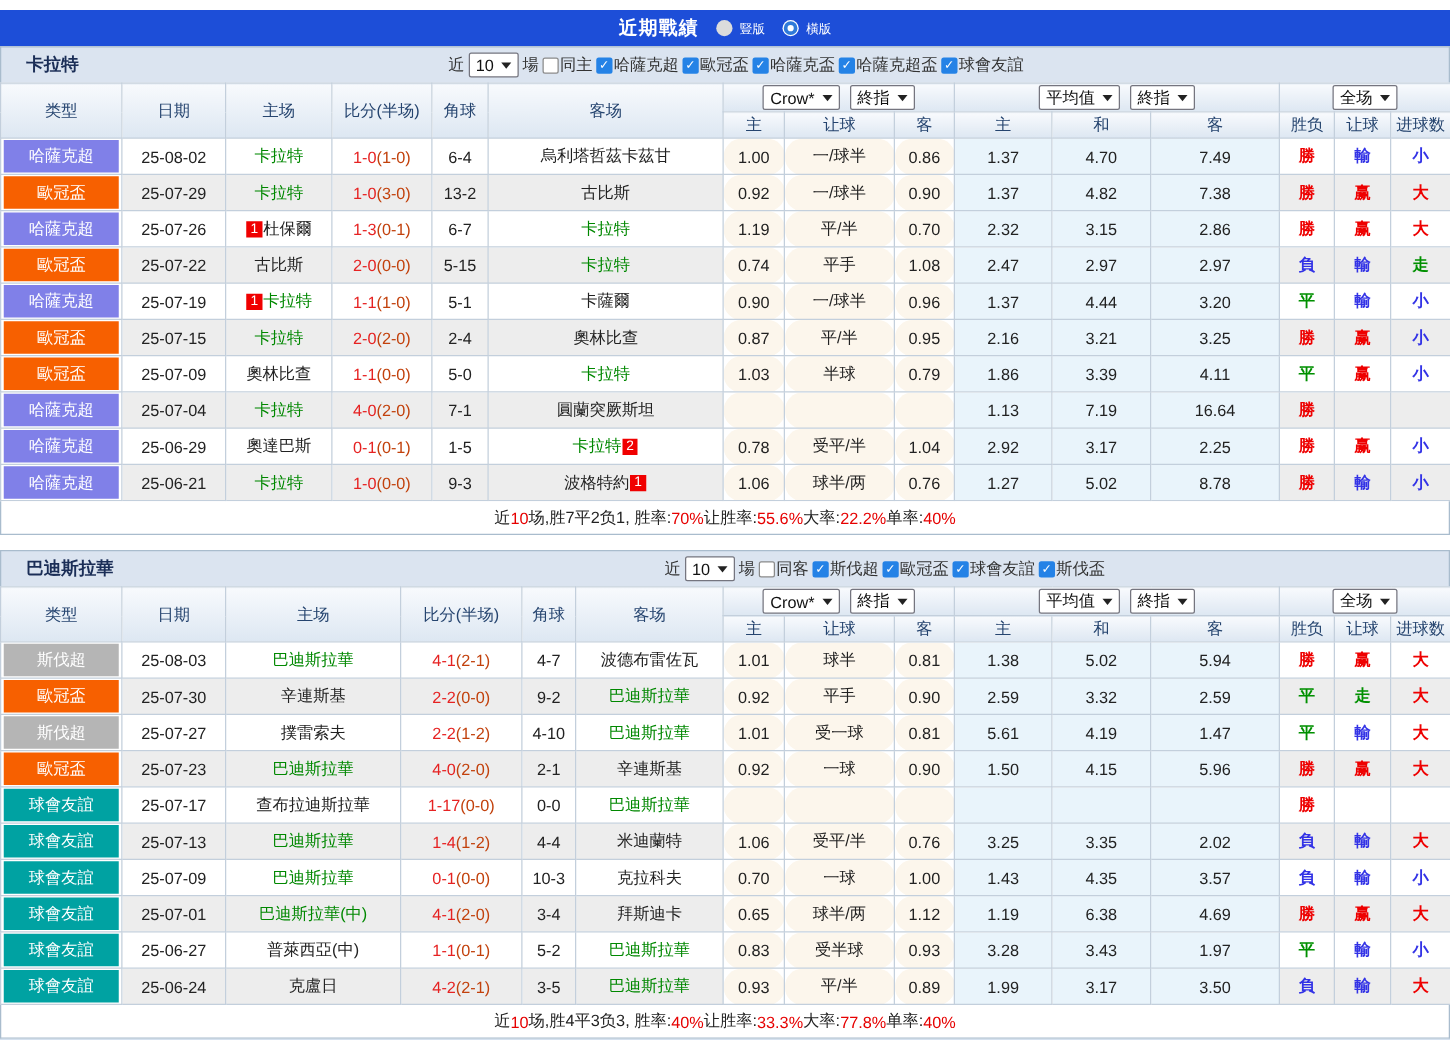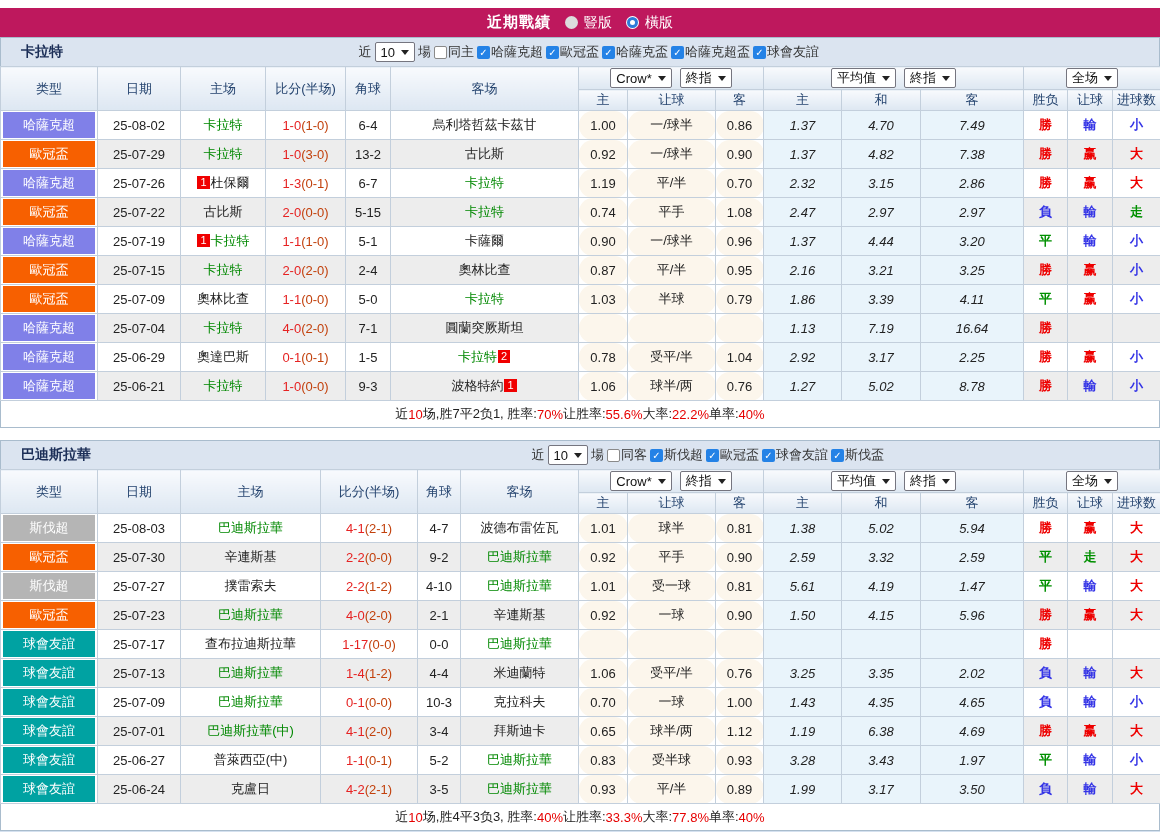--- a/index.html
+++ b/index.html
@@ -2,23 +2,23 @@
 <html><head>
 <meta charset="utf-8">
 <style>
   * { box-sizing: border-box; }
   html,body { margin:0; padding:0; background:#ffffff; }
   body { width:1160px; font-family:"Liberation Sans","DejaVu Sans",sans-serif; }
 
   .top-space { height:8px; background:#fff; }
 
   
-  .topbar { height:29px; background:#be185d; display:flex; align-items:center; justify-content:center; gap:14px; }
+  .topbar { height:29px; background:#1d4ed8; display:flex; align-items:center; justify-content:center; gap:14px; }
   .topbar .title { color:#fff; font-size:15px; font-weight:bold; letter-spacing:1px; }
-  .radio-group { display:flex; align-items:center; gap:6px; color:#fff; font-size:14px; }
+  .radio-group { display:flex; align-items:center; gap:6px; color:#fff; font-size:10px; }
   .radio { width:13px; height:13px; border-radius:50%; display:inline-block; }
   .radio.off { background:#dcdcdc; }
   .radio.on  { background:#fff; position:relative; }
   .radio.on::after { content:""; position:absolute; left:1px; top:1px; right:1px; bottom:1px;
                      border:3px solid #2f7ad9; border-radius:50%; background:#fff; }
 
   
   .section + .section { margin-top:12px; }
 
   .filterbar { height:29px; background:#dbe4f0; border:1px solid #a9bccd; border-bottom:none;
@@ -40,21 +40,21 @@
 
   
   table.matches { border-collapse:collapse; table-layout:fixed; width:1160px; font-size:13px; }
   table.matches th, table.matches td { border:1px solid #c3cfdc; text-align:center; padding:0; overflow:hidden; white-space:nowrap; }
   table.matches thead th { background:linear-gradient(#f8fafd,#dde7f2); color:#25446f; font-weight:normal; height:21px; }
   table.matches thead tr.selrow th { height:23px; }
   table.matches td { height:29px; color:#222; }
   table.matches tbody tr:nth-child(even) td { background:#ededed; }
   td.bg-type { background:#fff !important; padding:0; }
   td.bg-asia { background:#fcf6ec !important;border-radius:14px; }
-  td.bg-avg  { background:#e9f4fb !important;font-style:italic; }
+  td.bg-avg  { background:#e9f4fb !important; }
 
   .league-badge { display:block; margin:1px 2px; height:26px; line-height:26px; color:#fff; font-size:13px; }
 
   .team { color:#222; text-decoration:none; }
   .team.green { color:#008800; }
   .rc { display:inline-block; background:#f00000; color:#fff; font-size:11px; line-height:13px;
         padding:0 3px; margin:0 1px; vertical-align:1px; }
   .ft { color:#e62222; }
   .ht { color:#c2410c; }
 
@@ -627,21 +627,21 @@
             <td>25-07-09</td>
             <td><span class="team green">巴迪斯拉華</span></td>
             <td><span class="ft">0-1</span><span class="ht">(0-0)</span></td>
             <td>10-3</td>
             <td><span class="team">克拉科夫</span></td>
             <td class="bg-asia">0.70</td>
             <td class="bg-asia">一球</td>
             <td class="bg-asia">1.00</td>
             <td class="bg-avg">1.43</td>
             <td class="bg-avg">4.35</td>
-            <td class="bg-avg">4.65</td>
+            <td class="bg-avg">3.57</td>
             <td><span class="res b">負</span></td>
             <td><span class="res b">輸</span></td>
             <td><span class="res b">小</span></td>
           </tr>
           <tr>
             <td class="bg-type">
               <span class="league-badge" style="background: rgb(0, 162, 162);">球會友誼</span>
             </td>
             <td>25-07-01</td>
             <td><span class="team green">巴迪斯拉華(中)</span></td>

